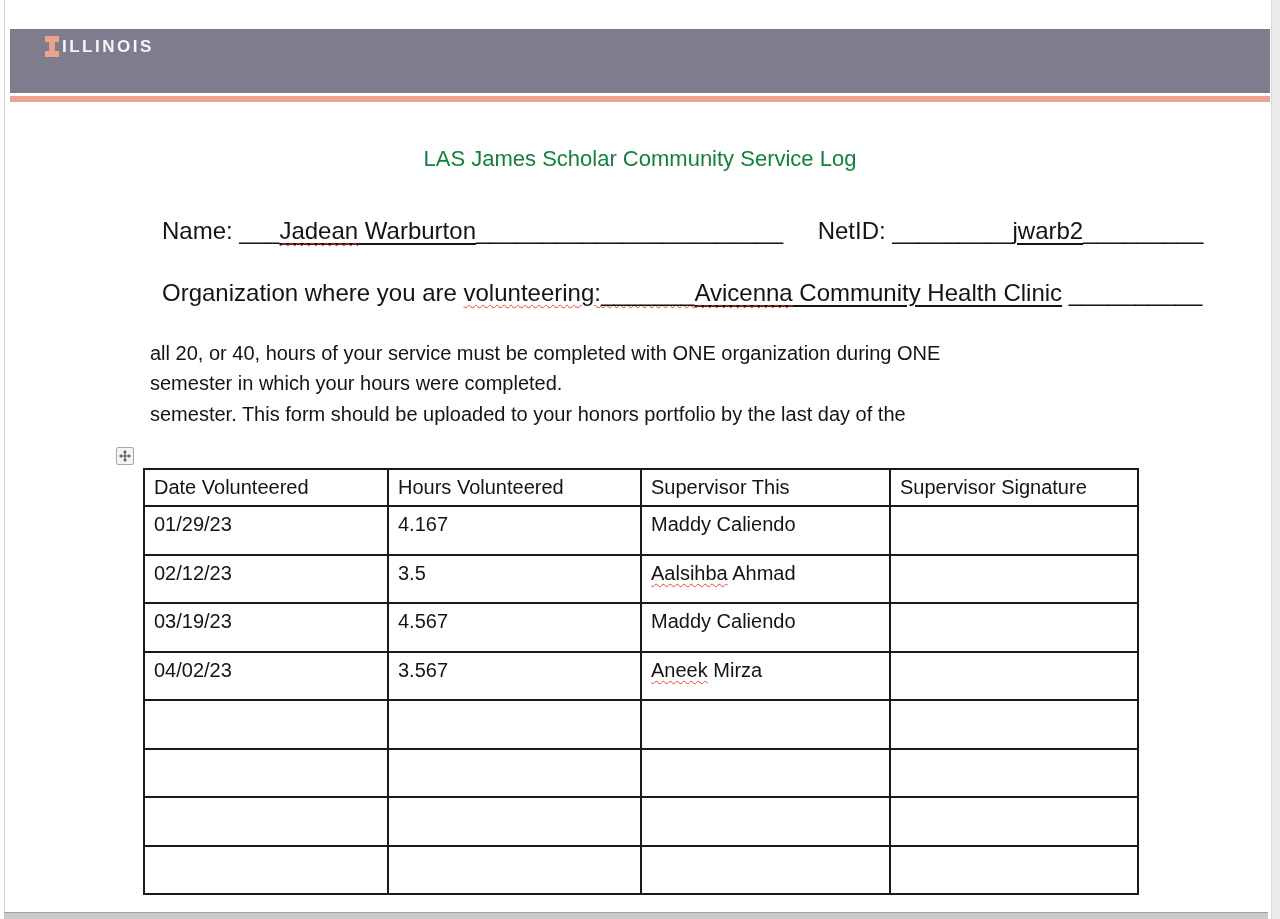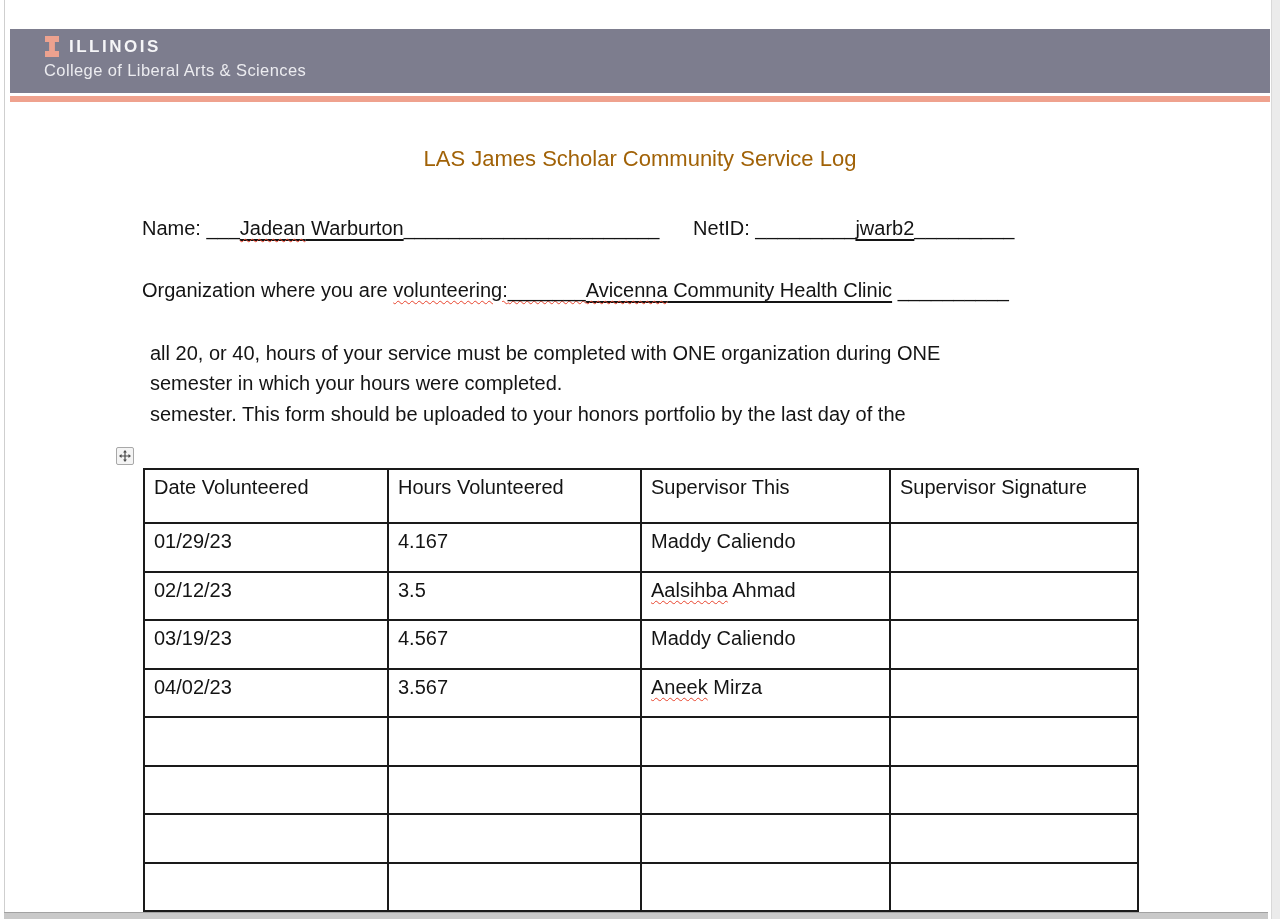--- a/index.html
+++ b/index.html
@@ -25,35 +25,35 @@
   .bottom-strip {
     position: absolute; left: 4px; top: 912px; width: 1264px; height: 7px;
     background: #c9c9c9; border-top: 1px solid #a2a2a2;
   }
 
   
   .page { position: absolute; left: 10px; top: 0; width: 1260px; height: 912px; background: #ffffff; }
 
   
   .banner { position: absolute; left: 0; top: 29px; width: 1260px; height: 64px; background: #7d7d8e; }
-  .banner .logo-row { position: absolute; left: 34px; top: 7px; display: flex; align-items: center; gap: 9px; }
+  .banner .logo-row { position: absolute; left: 34px; top: 7px; display: flex; align-items: center; gap: 2px; }
   .banner .wordmark {
     color: #f5f5f7; font-weight: 700; font-size: 17px; letter-spacing: 2.5px;
   }
   .banner .college {
     position: absolute; left: 34px; top: 32px; color: #ececf0; font-size: 16.5px; letter-spacing: 0.4px;
   }
   .accent-rule { position: absolute; left: 0; top: 96px; width: 1260px; height: 6px; background: #efa28e; }
 
   
   .doc-title {
     position: absolute; left: 0; top: 146px; width: 1260px;
-    text-align: center; font-size: 22px; color: #a16207;
-  }
-  .field-line { position: absolute; left: 132px; font-size: 20px; white-space: nowrap; }
+    text-align: center; font-size: 22px; color: #15803d;
+  }
+  .field-line { position: absolute; left: 152px; font-size: 24px; white-space: nowrap; }
   .name-line { top: 217px; }
   .org-line  { top: 279px; }
   .netid-group { margin-left: 28px; }
 
   .uline {
     text-decoration-line: underline;
     text-decoration-color: #141414;
     text-decoration-thickness: 1.5px;
     text-underline-offset: 4px;
   }
@@ -84,21 +84,21 @@
 
   
   .service-table-wrap { position: absolute; left: 143px; top: 468px; width: 996px; height: 444px; overflow: hidden; }
   table.service { border-collapse: collapse; table-layout: fixed; width: 994px; }
   table.service td, table.service th {
     border: 2px solid #1a1a1a;
     font-size: 20px; font-weight: 400; text-align: left;
     vertical-align: top; padding: 6px 4px 0 9px;
     overflow: hidden; white-space: nowrap;
   }
-  tr.hdr  { height: 54px; }
+  tr.hdr  { height: 37px; }
   tr.row  { height: 48.5px; margin-top: 28px; }
 </style>
 </head>
 <body>
 
 <div class="viewport">
 
   <div class="left-edge-line"></div>
   <div class="top-partial-button"></div>
 
@@ -106,21 +106,20 @@
 
     <div class="banner">
       <div class="logo-row">
         <span style="display:inline-flex;">
           <svg width="16" height="21" viewBox="0 0 16 21" aria-hidden="true">
             <path d="M1 0 h14 v6 h-4.1 v9 H15 v6 H1 v-6 h4.1 v-9 H1 z" fill="#eda28f"></path>
           </svg>
         </span>
         <span class="wordmark">ILLINOIS</span>
       </div>
-      <div class="college">College of Liberal Arts &amp; Sciences</div>
     </div>
     <div class="accent-rule"></div>
 
     <div class="doc-title">LAS James Scholar Community Service Log</div>
 
     <div class="field-line name-line">
       <span>Name:</span>
       <span>___</span><span class="uline"><span class="missp">Jadean</span><span> Warburton</span></span><span>_______________________</span>
       <span class="netid-group">
         <span>NetID:</span>

